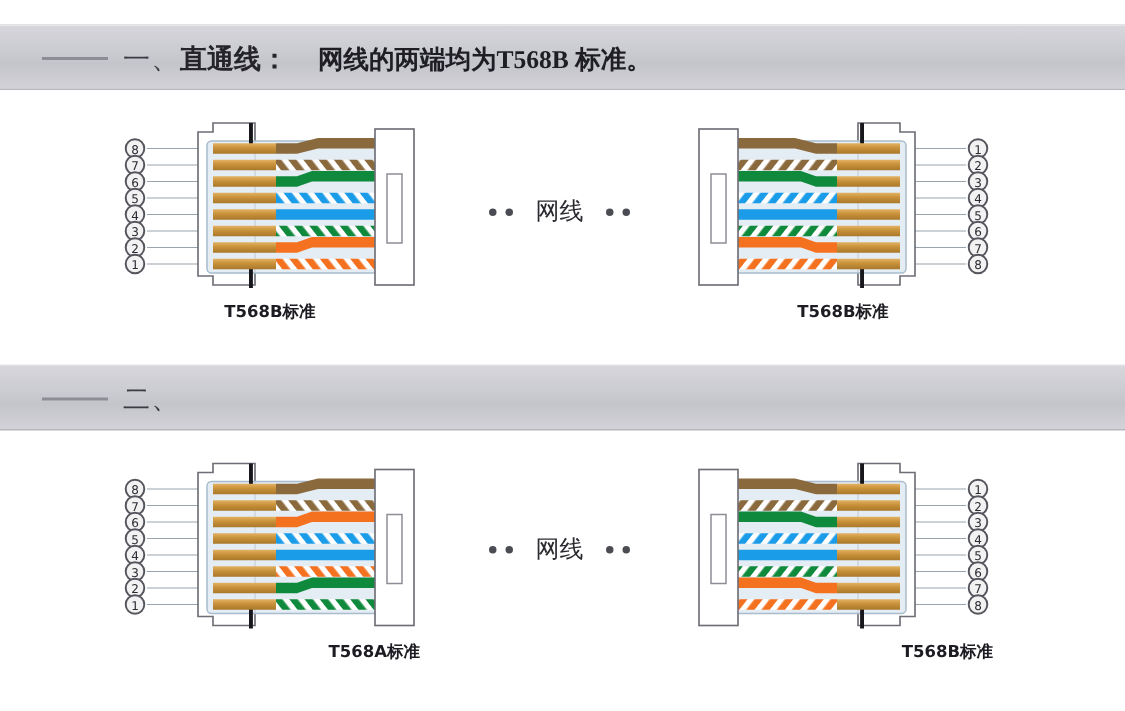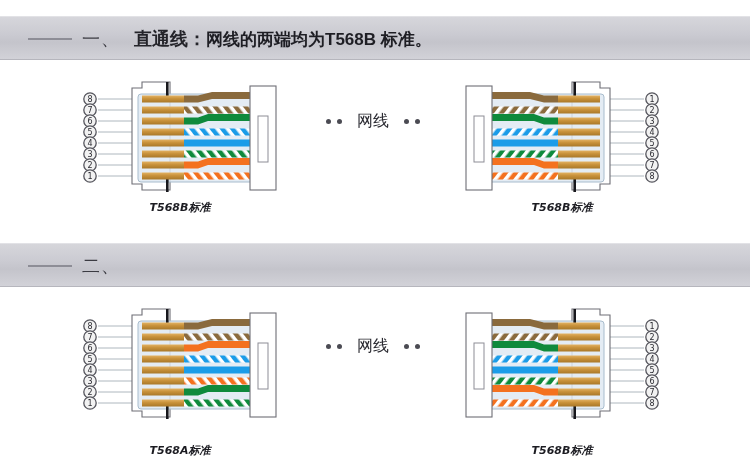--- a/index.html
+++ b/index.html
@@ -49,29 +49,30 @@
   .header-num {
     font-size: 18px;
     color: #3b3b42;
     letter-spacing: 1px;
     font-family: "DejaVu Sans", "Liberation Sans", sans-serif;
   }
   .header-title {
     font-size: 18px;
     font-weight: bold;
     color: #24242a;
-    margin-left: 14px;
+    margin-left: 0;
     font-family: "DejaVu Sans", "Liberation Sans", sans-serif;
     text-align: center;
   }
   .header-desc {
     font-size: 17px;
     font-weight: bold;
     color: #1e1e24;
-    font-family: Liberation Sans, sans-serif;
+    margin-left: 20px;
+    font-family: Liberation Serif, serif;
   }
 
   
   .row { position: absolute; left: 0; width: 750px; }
   #row-straight  { top: 80px;  height: 150px; }
   #row-crossover { top: 305px; height: 150px; }
 
   
   .connector {
     position: absolute;
@@ -88,29 +89,28 @@
   .conn-caption {
     position: absolute;
     width: 200px;
     top: 118px;
     left: 0;
     text-align: center;
     font-size: 11px;
     font-weight: bold;
     color: #1c1c22;
     font-family: "DejaVu Sans", "Liberation Sans", sans-serif;
-    font-style: italic;
   }
   #conn-1a .conn-caption, #conn-1b .conn-caption { top: 120px; }
-  #conn-2a .conn-caption, #conn-2b .conn-caption { top: 136px; }
+  #conn-2a .conn-caption, #conn-2b .conn-caption { top: 120px; text-align: right; }
 
   
   .cable-label {
     position: absolute;
-    top: 26px;
+    top: 46px;
     left: 298px;
     width: 150px;
     height: 30px;
     display: flex;
     align-items: center;
     justify-content: center;
     gap: 7px;
   }
   .dot {
     width: 5px; height: 5px;

